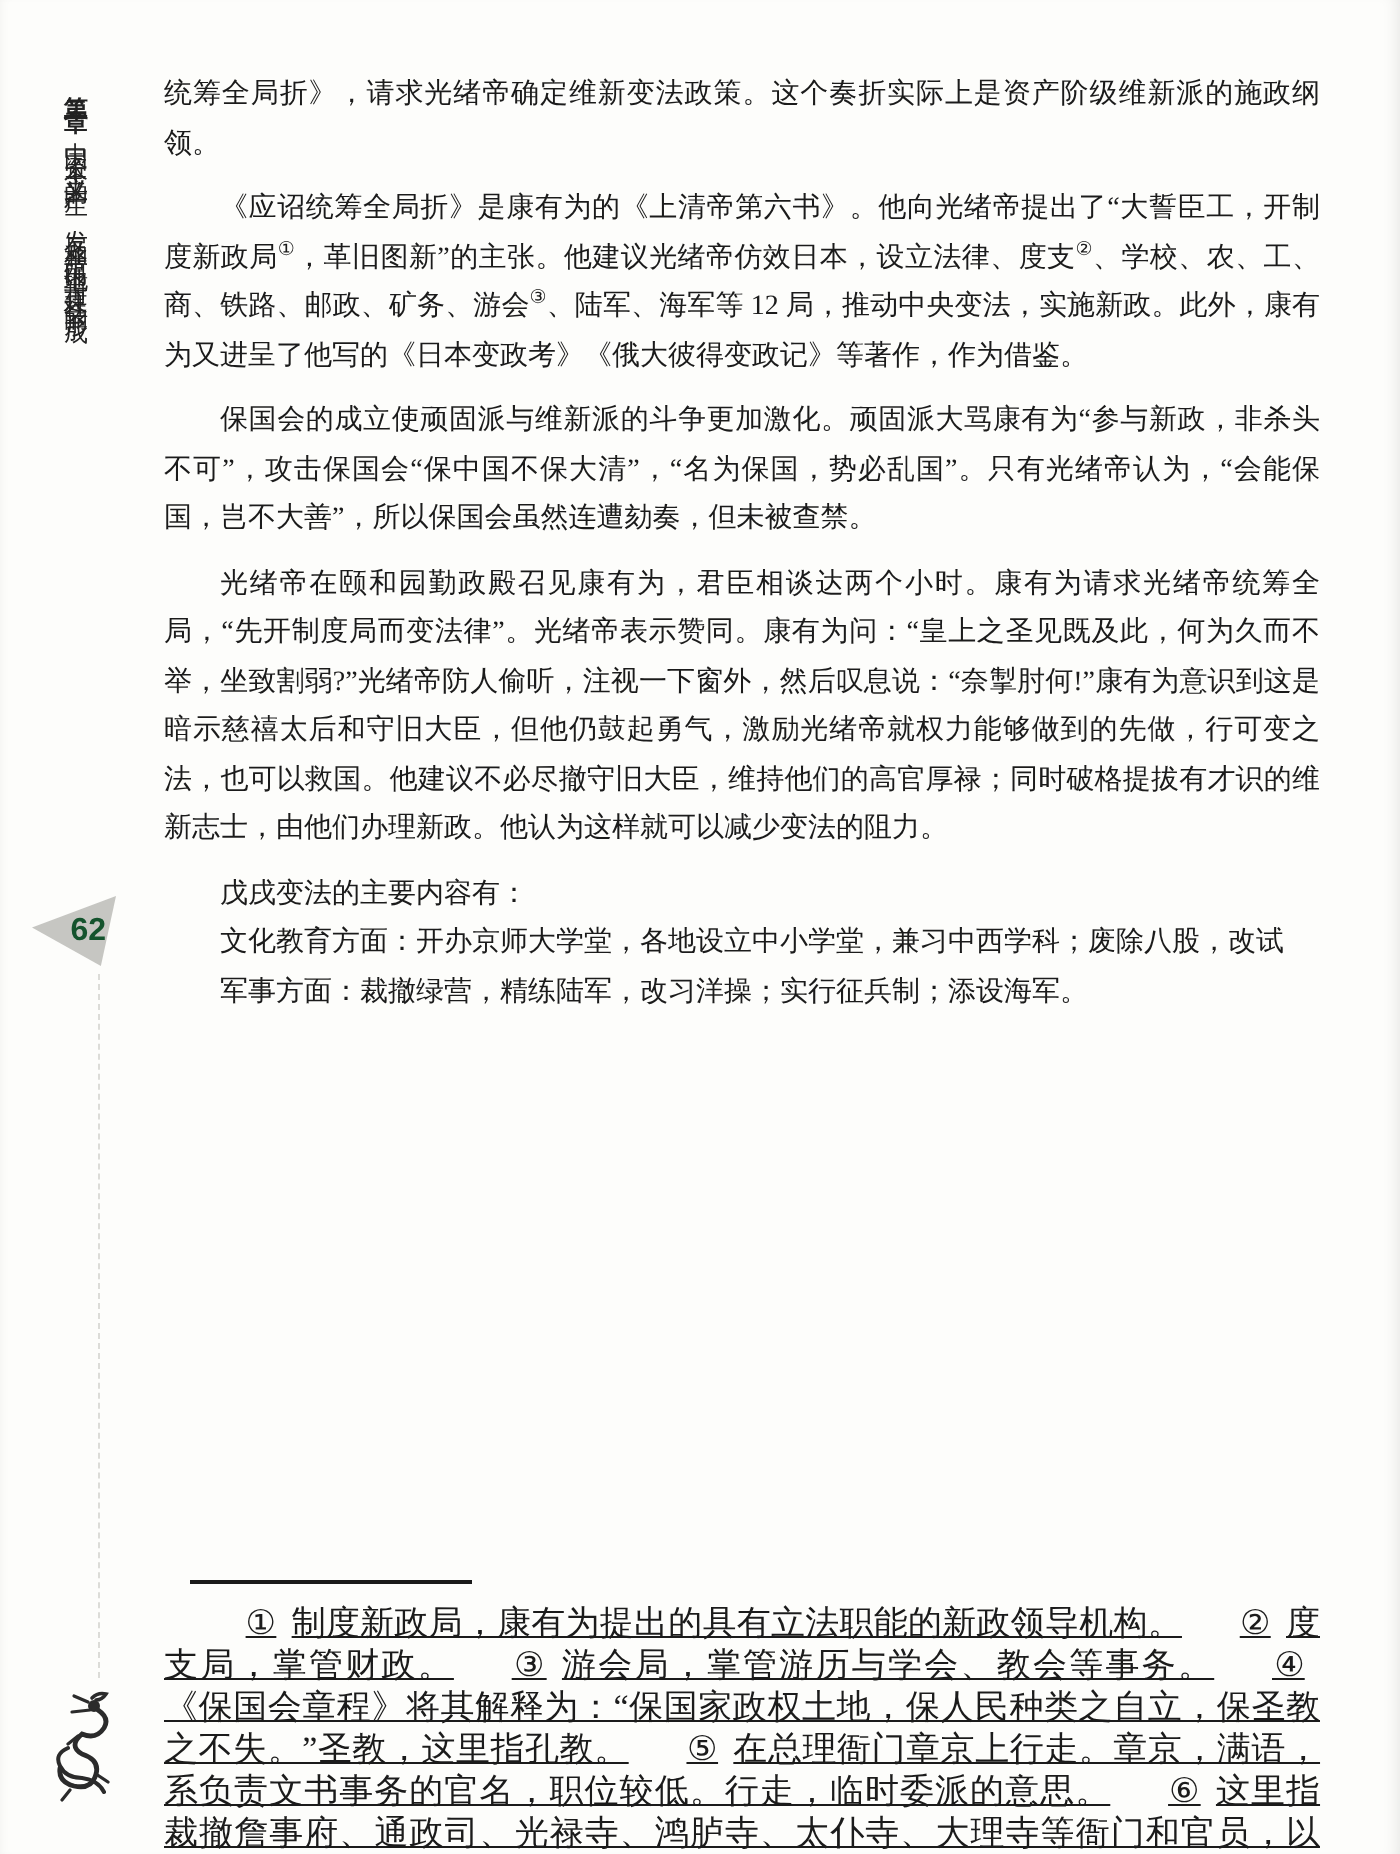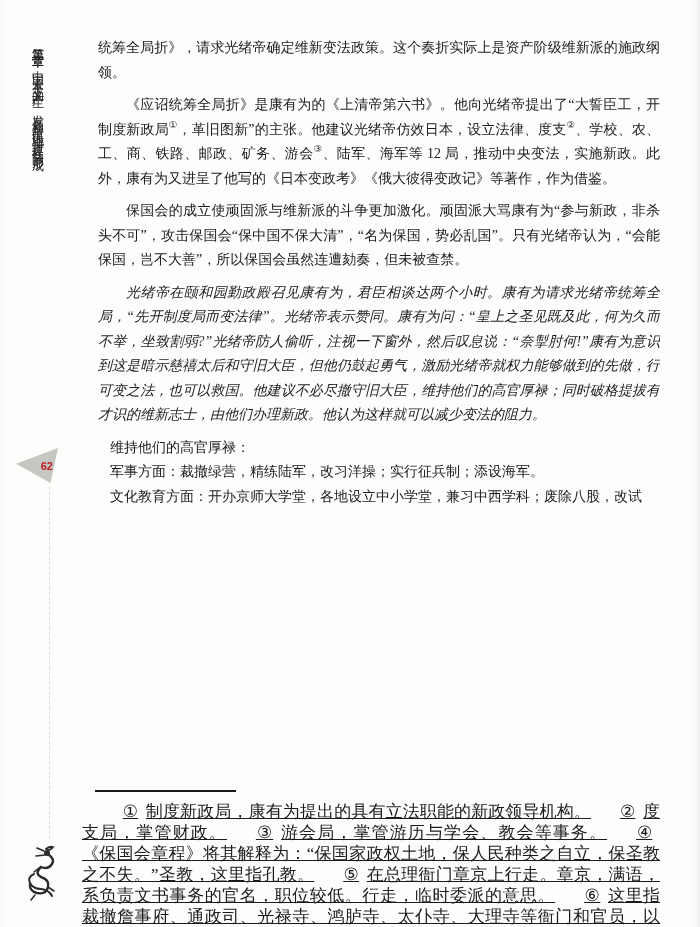--- a/index.html
+++ b/index.html
@@ -22,35 +22,35 @@
   
   .page-flag{
     position:absolute;left:16px;top:448px;width:42px;height:35px;
     background:#c6c6c2;
     clip-path:polygon(0 45%,100% 0,82% 100%);
     display:flex;align-items:center;justify-content:flex-end;
     padding-right:5px;box-sizing:border-box;
   }
   .page-flag span{
     font-family:"Liberation Sans","DejaVu Sans",sans-serif;
-    font-size:11px;font-weight:bold;color:#b91c1c;
+    font-size:16px;font-weight:bold;color:#14532d;
   }
   .crease{
     position:absolute;left:49px;top:487px;height:352px;width:0;
     border-left:1px dashed #dcdcd8;
   }
   
   .body{
     position:absolute;left:82px;top:36px;width:578px;height:756px;
     overflow:hidden;font-size:14px;line-height:24.5px;text-align:justify;
   }
-  .body p{margin:0 0 8px 16px;text-indent:2em;}
+  .body p{margin:0 0 8px 0;text-indent:2em;}
   .body p.noindent{text-indent:0;}
   .body p.tight{margin:0;}
-  .body p.kai{font-style:italic;}
+  .body p.kai{}
   sup.ref{font-size:9.5px;line-height:0;vertical-align:super;}
   
   .fn-rule{
     position:absolute;left:95px;top:790px;width:141px;height:2px;background:#1a1a1a;
   }
   .footnotes{
     position:absolute;left:82px;top:801px;width:578px;
     font-size:17px;line-height:21px;text-align:justify;text-indent:2.4em;text-decoration:underline;
   }
   .fn-marker{padding-right:.45em;}
@@ -71,23 +71,23 @@
     <span>62</span>
   </div>
 
   <div class="crease"></div>
 
   <div class="body">
       <p class="noindent">统筹全局折》，请求光绪帝确定维新变法政策。这个奏折实际上是资产阶级维新派的施政纲领。</p>
       <p class="">《应诏统筹全局折》是康有为的《上清帝第六书》。他向光绪帝提出了“大誓臣工，开制度新政局<sup class="ref">①</sup>，革旧图新”的主张。他建议光绪帝仿效日本，设立法律、度支<sup class="ref">②</sup>、学校、农、工、商、铁路、邮政、矿务、游会<sup class="ref">③</sup>、陆军、海军等 12 局，推动中央变法，实施新政。此外，康有为又进呈了他写的《日本变政考》《俄大彼得变政记》等著作，作为借鉴。</p>
       <p class="">保国会的成立使顽固派与维新派的斗争更加激化。顽固派大骂康有为“参与新政，非杀头不可”，攻击保国会“保中国不保大清”，“名为保国，势必乱国”。只有光绪帝认为，“会能保国，岂不大善”，所以保国会虽然连遭劾奏，但未被查禁。</p>
       <p class="kai ">光绪帝在颐和园勤政殿召见康有为，君臣相谈达两个小时。康有为请求光绪帝统筹全局，“先开制度局而变法律”。光绪帝表示赞同。康有为问：“皇上之圣见既及此，何为久而不举，坐致割弱?”光绪帝防人偷听，注视一下窗外，然后叹息说：“奈掣肘何!”康有为意识到这是暗示慈禧太后和守旧大臣，但他仍鼓起勇气，激励光绪帝就权力能够做到的先做，行可变之法，也可以救国。他建议不必尽撤守旧大臣，维持他们的高官厚禄；同时破格提拔有才识的维新志士，由他们办理新政。他认为这样就可以减少变法的阻力。</p>
-      <p class="tight ">维持他们的高官厚禄：</p>
+      <p class="tight ">戊戌变法的主要内容有：</p>
+      <p class="tight ">文化教育方面：开办京师大学堂，各地设立中小学堂，兼习中西学科；废除八股，改试</p>
       <p class="tight ">军事方面：裁撤绿营，精练陆军，改习洋操；实行征兵制；添设海军。</p>
-      <p class="tight ">文化教育方面：开办京师大学堂，各地设立中小学堂，兼习中西学科；废除八股，改试</p>
     </div>
 
   <div class="fn-rule"></div>
 
   <div class="footnotes"><span class="fn-marker">①</span><span>制度新政局，康有为提出的具有立法职能的新政领导机构。</span><span class="fn-gap"></span><span class="fn-marker">②</span><span>度支局，掌管财政。</span><span class="fn-gap"></span><span class="fn-marker">③</span><span>游会局，掌管游历与学会、教会等事务。</span><span class="fn-gap"></span><span class="fn-marker">④</span><span>《保国会章程》将其解释为：“保国家政权土地，保人民种类之自立，保圣教之不失。”圣教，这里指孔教。</span><span class="fn-gap"></span><span class="fn-marker">⑤</span><span>在总理衙门章京上行走。章京，满语，系负责文书事务的官名，职位较低。行走，临时委派的意思。</span><span class="fn-gap"></span><span class="fn-marker">⑥</span><span>这里指裁撤詹事府、通政司、光禄寺、鸿胪寺、太仆寺、大理寺等衙门和官员，以及“督抚同城”的湖北、广东、云南三省巡抚和东河总督。</span></div>
 
   <svg class="dragon" width="40" height="58" viewBox="0 0 40 58">
     <circle cx="26" cy="9" r="3" fill="#2b2b2b"></circle>
     <path d="M25 5 q3 -3 7 -2 q-2 3 -5 3" fill="none" stroke="#2b2b2b" stroke-width="1.8" stroke-linecap="round"></path>
     <path d="M23 7 l-7 -3 M24 11 l-9 1" fill="none" stroke="#2b2b2b" stroke-width="1.6" stroke-linecap="round"></path>

